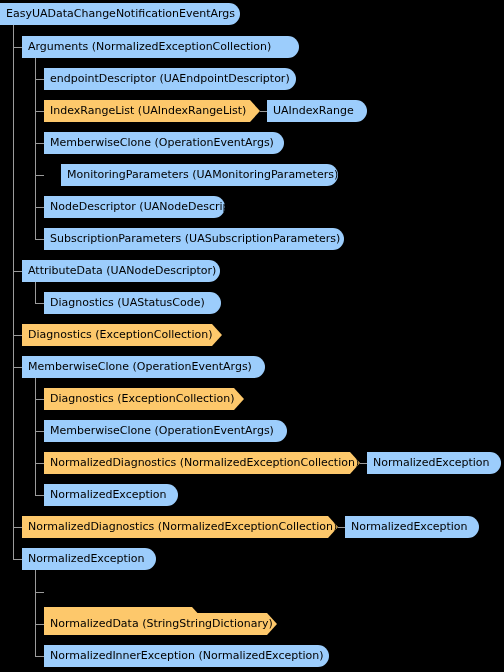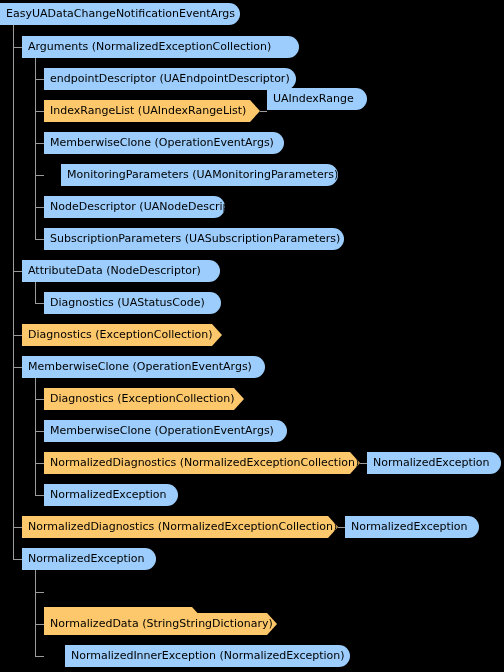--- a/index.html
+++ b/index.html
@@ -95,37 +95,37 @@
       </div>
       <div class="node blue" style="left: 22px; top: 36px; width: 277px;">
         <span class="label">Arguments (NormalizedExceptionCollection)</span>
       </div>
       <div class="node blue" style="left: 44px; top: 68px; width: 252px;">
         <span class="label">endpointDescriptor (UAEndpointDescriptor)</span>
       </div>
       <div class="node orange" style="left: 44px; top: 100px; width: 216px;">
         <span class="label">IndexRangeList (UAIndexRangeList)</span>
       </div>
-      <div class="node blue" style="left: 267px; top: 88px; width: 100px;">
+      <div class="node blue" style="left: 267px; top: 100px; width: 100px;">
         <span class="label">UAIndexRange</span>
       </div>
       <div class="node blue" style="left: 44px; top: 132px; width: 240px;">
         <span class="label">MemberwiseClone (OperationEventArgs)</span>
       </div>
       <div class="node blue" style="left: 61px; top: 164px; width: 277px;">
         <span class="label">MonitoringParameters (UAMonitoringParameters)</span>
       </div>
       <div class="node blue" style="left: 44px; top: 196px; width: 181px;">
         <span class="label">NodeDescriptor (UANodeDescriptor)</span>
       </div>
       <div class="node blue" style="left: 44px; top: 228px; width: 300px;">
         <span class="label">SubscriptionParameters (UASubscriptionParameters)</span>
       </div>
       <div class="node blue" style="left: 22px; top: 260px; width: 198px;">
-        <span class="label">AttributeData (NodeDescriptor)</span>
+        <span class="label">AttributeData (UANodeDescriptor)</span>
       </div>
       <div class="node blue" style="left: 44px; top: 292px; width: 177px;">
         <span class="label">Diagnostics (UAStatusCode)</span>
       </div>
       <div class="node orange" style="left: 22px; top: 324px; width: 200px;">
         <span class="label">Diagnostics (ExceptionCollection)</span>
       </div>
       <div class="node blue" style="left: 22px; top: 356px; width: 243px;">
         <span class="label">MemberwiseClone (OperationEventArgs)</span>
       </div>
@@ -152,17 +152,17 @@
       </div>
       <div class="node blue" style="left: 22px; top: 548px; width: 134px;">
         <span class="label">NormalizedException</span>
       </div>
       <div class="node orange" style="left: 44px; top: 581px; width: 158px; margin-top: 26px;">
         <span class="label">Data (DictionaryWrapper)</span>
       </div>
       <div class="node orange" style="left: 44px; top: 613px; width: 233px;">
         <span class="label">NormalizedData (StringStringDictionary)</span>
       </div>
-      <div class="node blue" style="left: 44px; top: 645px; width: 285px; margin-left: 21px;">
+      <div class="node blue" style="left: 44px; top: 645px; width: 285px;">
         <span class="label">NormalizedInnerException (NormalizedException)</span>
       </div>
     </div>
 </div>
 
 </body></html>

